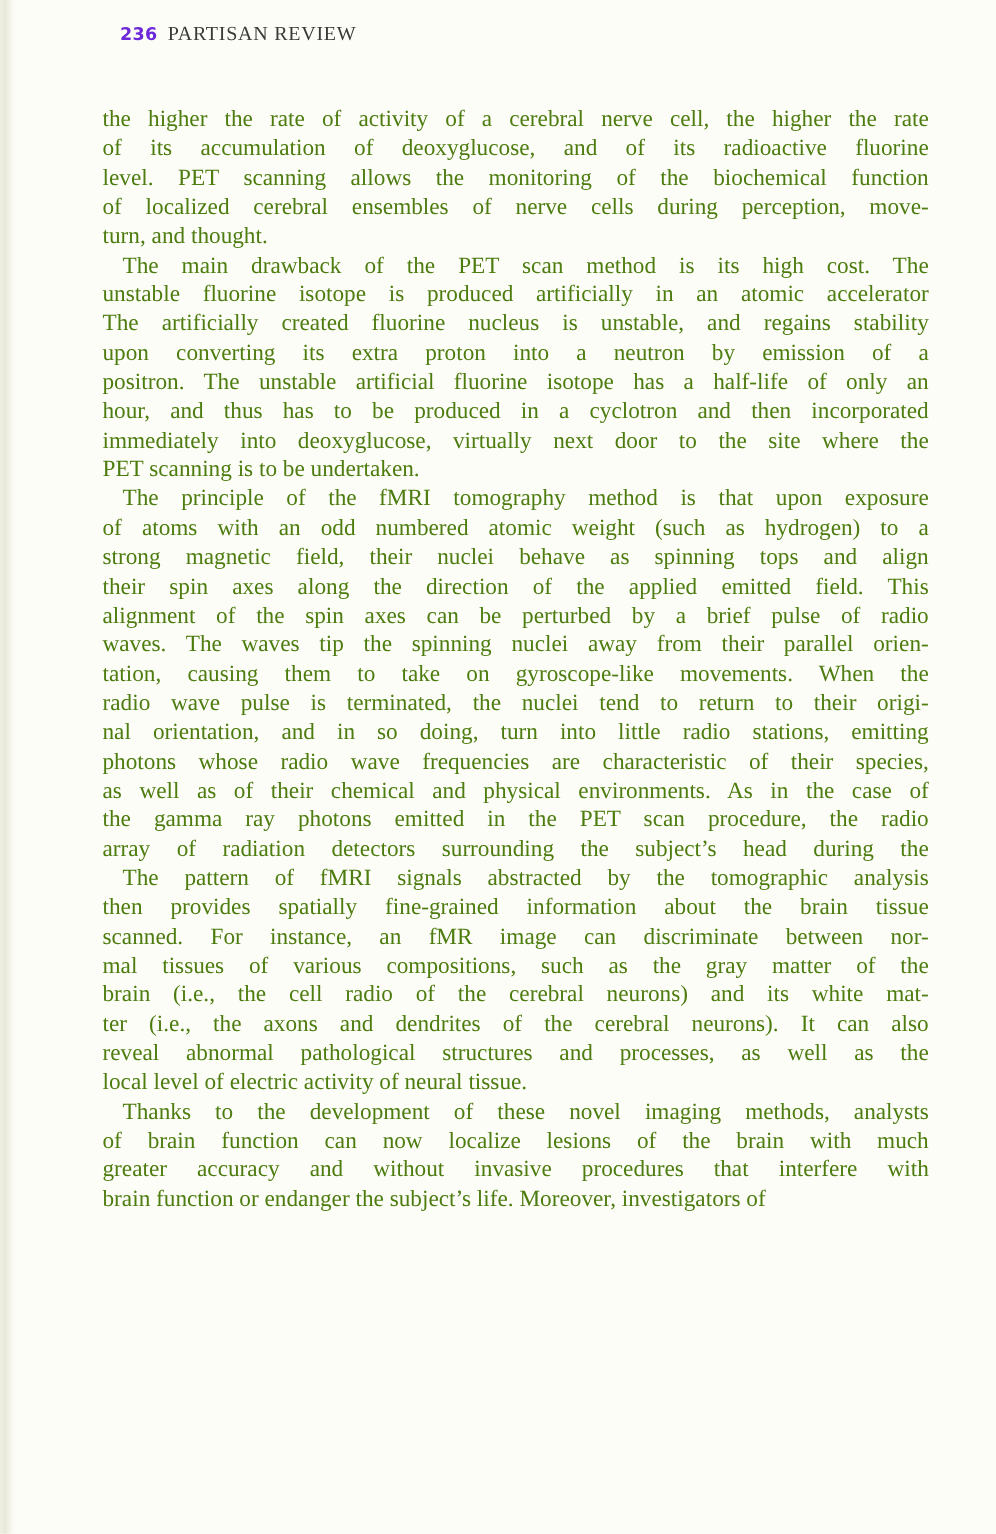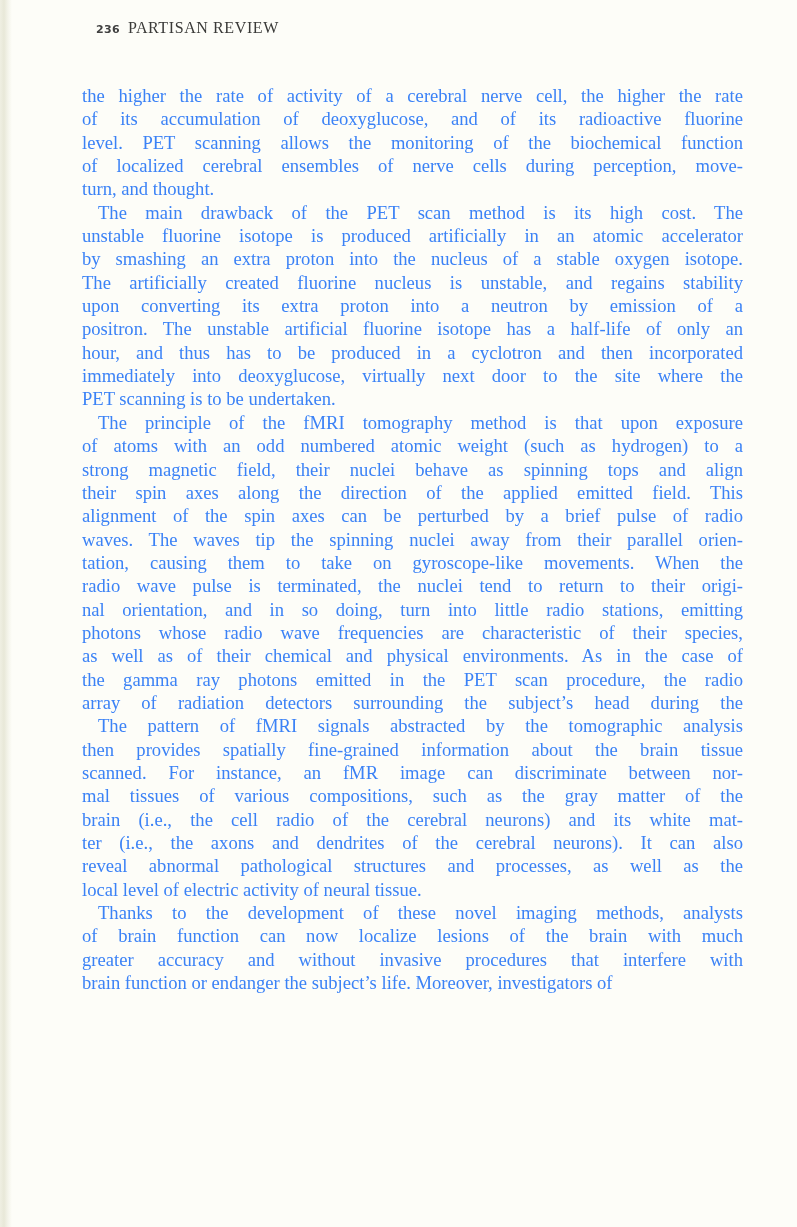--- a/index.html
+++ b/index.html
@@ -25,34 +25,34 @@
       top: 19px;
       font-family: "Liberation Serif", serif;
       font-size: 16px;
       color: #3a3a38;
       letter-spacing: 0.6px;
       white-space: nowrap;
     }
     .running-head .page-no {
       font-family: "DejaVu Sans", sans-serif;
       font-weight: bold;
-      font-size: 11px;
-      color: #404040;
+      font-size: 14px;
+      color: #6d28d9;
       margin-right: 8px;
       letter-spacing: 0.3px;
     }
     .text-block {
       position: absolute;
       left: 82px;
       top: 84px;
       width: 661px;
       font-family: "Liberation Serif", serif;
       font-size: 18.6px;
       line-height: 23.35px;
-      color: #3b82f6;
+      color: #4d7c0f;
     }
     .text-block p {
       margin: 0;
       text-align: justify;
       text-align-last: left;
       hyphens: manual;
     }
     .line {
       display: block;
       text-align: justify;
@@ -77,21 +77,20 @@
     <p>
       <span class="line">the higher the rate of activity of a cerebral nerve cell, the higher the rate</span>
       <span class="line">of its accumulation of deoxyglucose, and of its radioactive fluorine</span>
       <span class="line">level. PET scanning allows the monitoring of the biochemical function</span>
       <span class="line">of localized cerebral ensembles of nerve cells during perception, move-</span>
       <span class="line last">turn, and thought.</span>
     </p>
     <p>
       <span class="line" style="text-indent: 16px;">The main drawback of the PET scan method is its high cost. The</span>
       <span class="line">unstable fluorine isotope is produced artificially in an atomic accelerator</span>
-      <span class="line">by smashing an extra proton into the nucleus of a stable oxygen isotope.</span>
       <span class="line">The artificially created fluorine nucleus is unstable, and regains stability</span>
       <span class="line">upon converting its extra proton into a neutron by emission of a</span>
       <span class="line">positron. The unstable artificial fluorine isotope has a half-life of only an</span>
       <span class="line">hour, and thus has to be produced in a cyclotron and then incorporated</span>
       <span class="line">immediately into deoxyglucose, virtually next door to the site where the</span>
       <span class="line last">PET scanning is to be undertaken.</span>
     </p>
     <p>
       <span class="line" style="text-indent: 16px;">The principle of the fMRI tomography method is that upon exposure</span>
       <span class="line">of atoms with an odd numbered atomic weight (such as hydrogen) to a</span>

